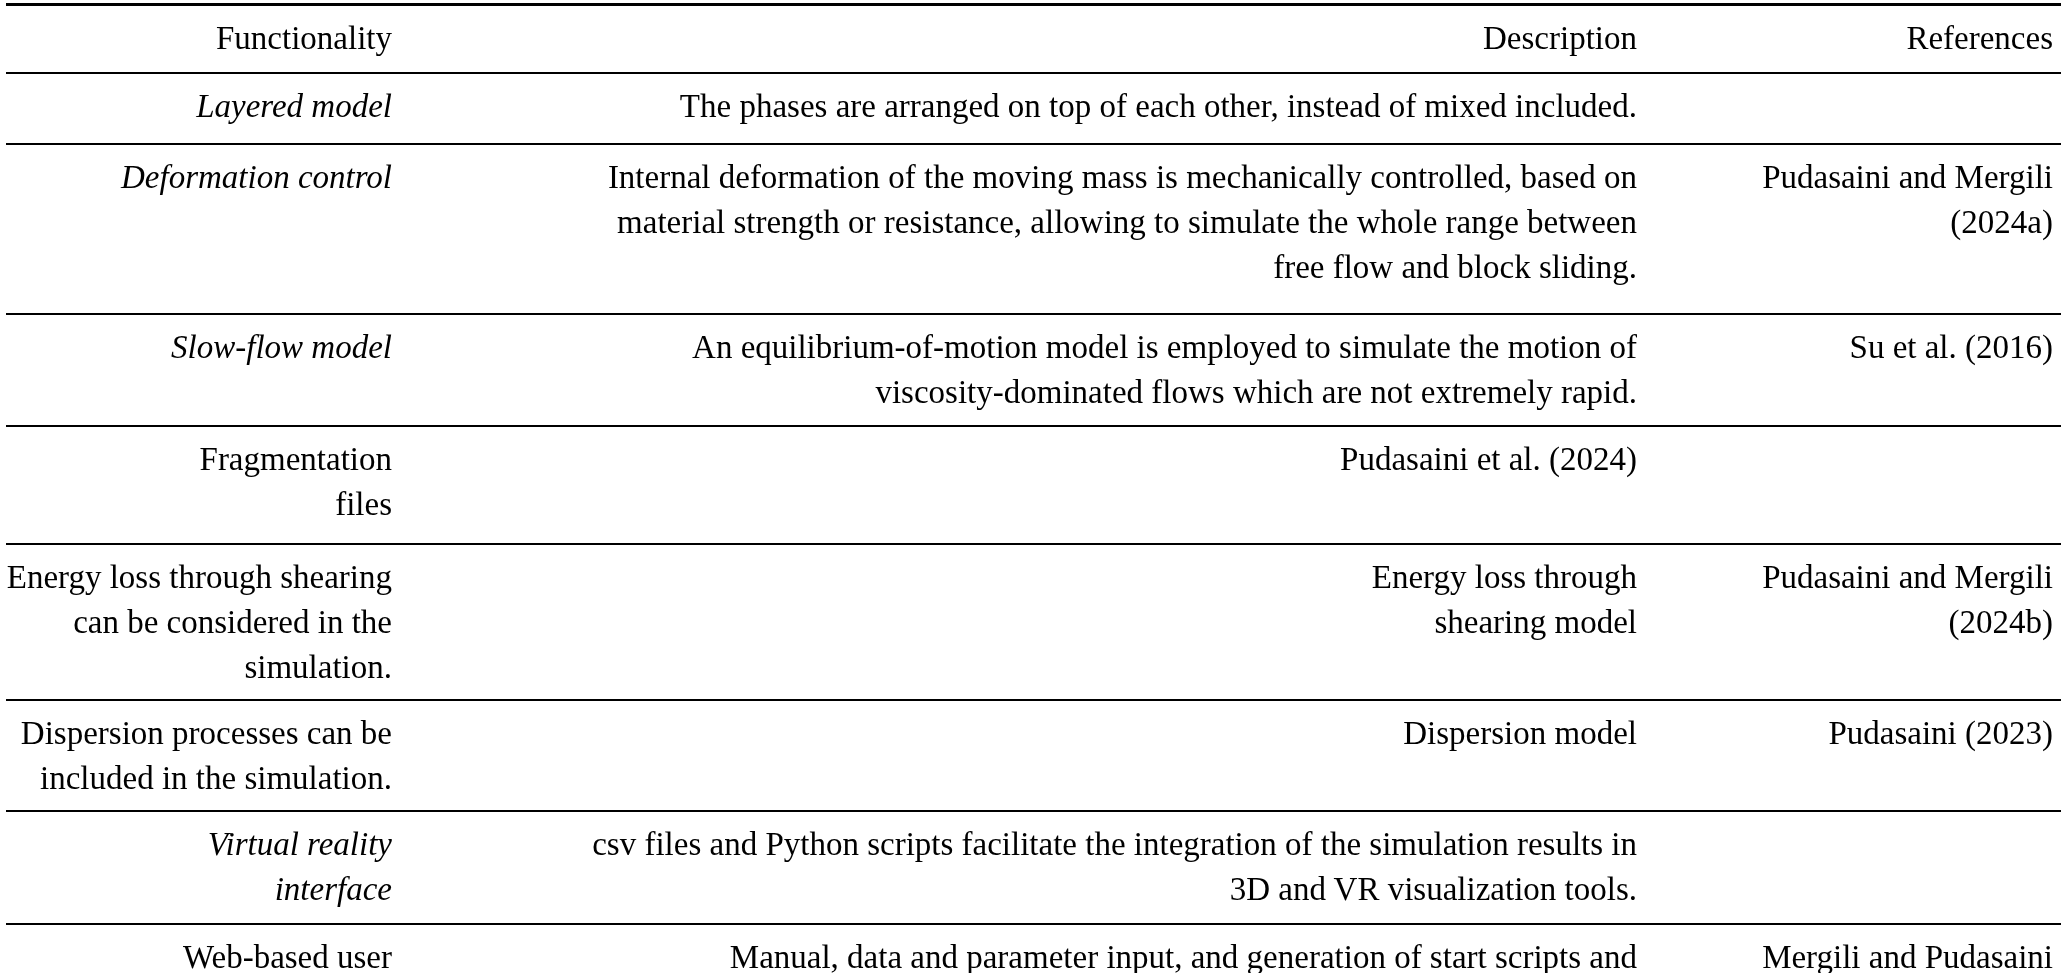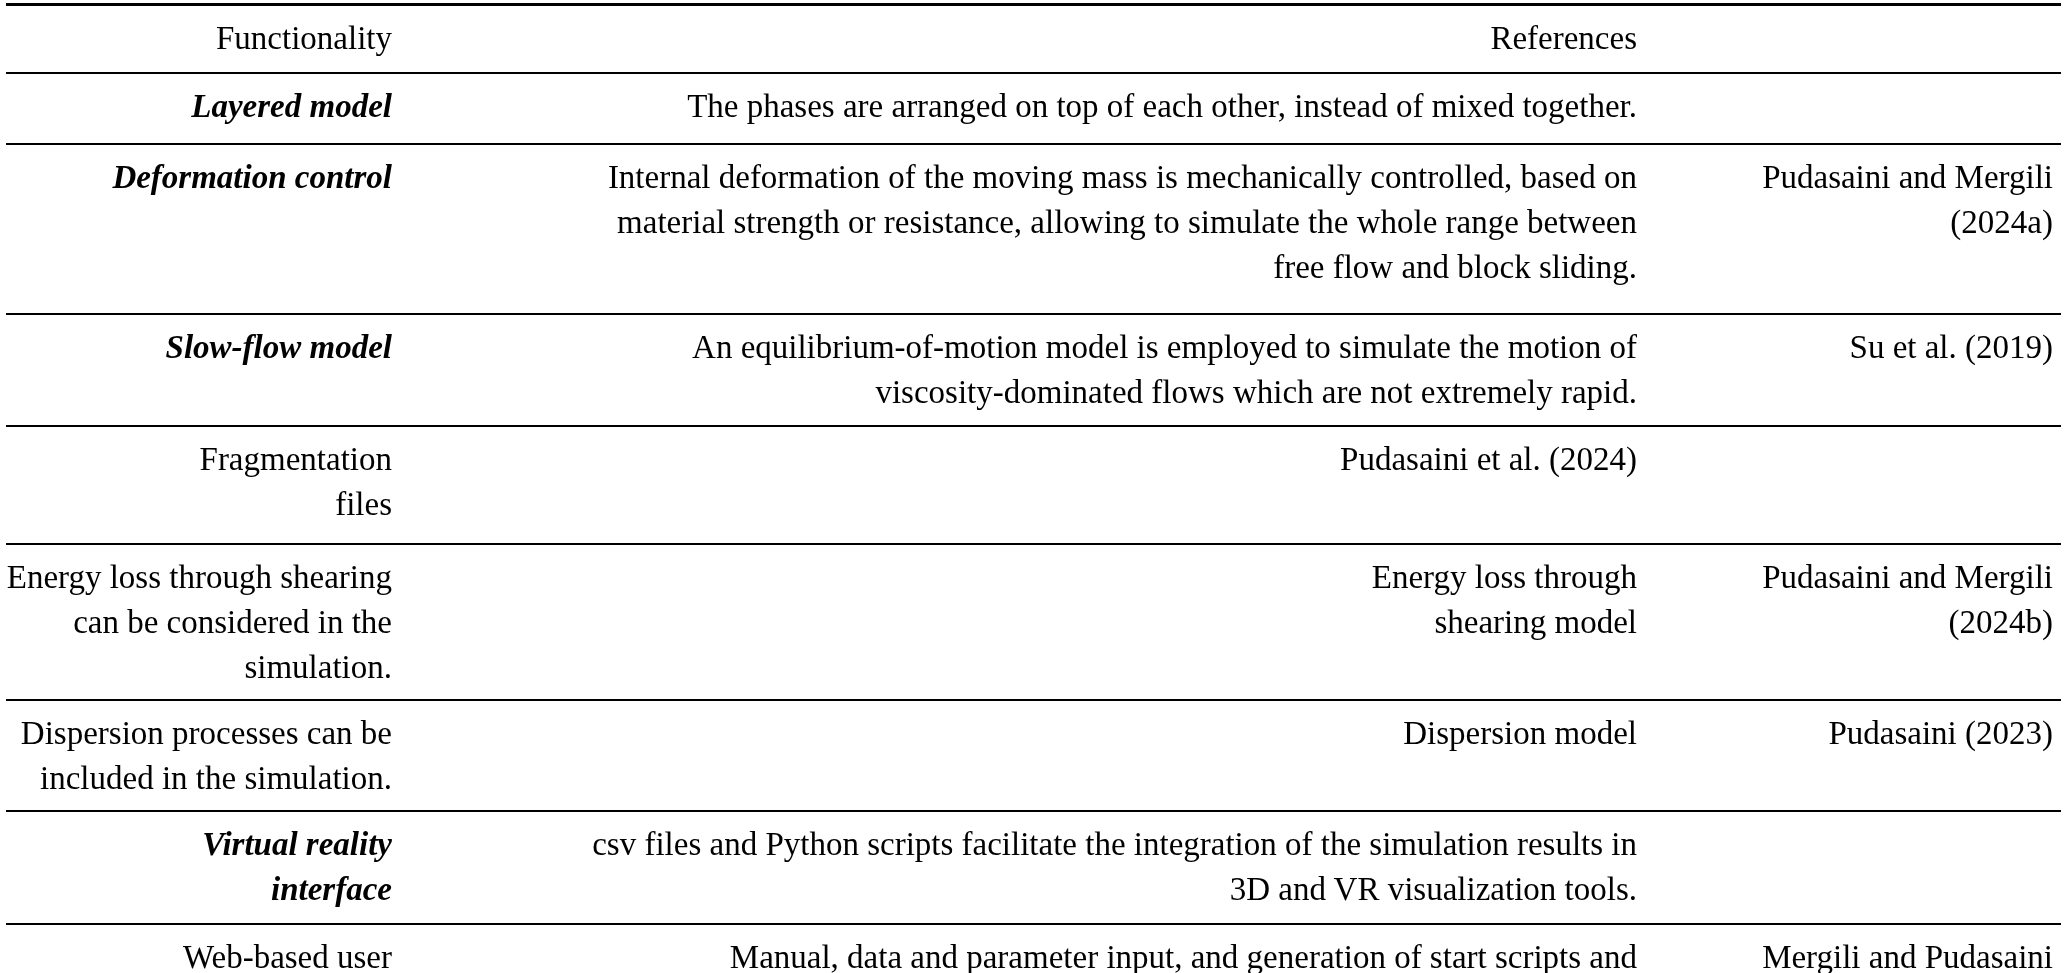--- a/index.html
+++ b/index.html
@@ -38,64 +38,64 @@
     font-size: 33px;
     line-height: 45px;
     padding: 10px 8px 9px 0;
     white-space: pre-line;
   }
   .func {
     padding-left: 20px;
   }
   .italic {
     font-style: italic;
-    font-weight: bold;
   }
   .header-cell {
     font-style: normal;
   }
 </style>
 </head>
 <body>
 
 <div class="table">
 
   <div class="rule rule-thick"></div>
 
   <div class="row" style="min-height:66px">
     <div class="cell func header-cell">Functionality</div>
+    <div class="cell header-cell">Description</div>
     <div class="cell header-cell">References</div>
   </div>
 
   <div class="rule"></div>
 
   <div class="row" style="min-height:69px">
     <div class="cell func italic">Layered model</div>
-    <div class="cell">The phases are arranged on top of each other, instead of mixed together.</div>
+    <div class="cell">The phases are arranged on top of each other, instead of mixed included.</div>
     <div class="cell"></div>
   </div>
 
   <div class="rule"></div>
 
   <div class="row" style="min-height:168px">
     <div class="cell func italic">Deformation control</div>
     <div class="cell">Internal deformation of the moving mass is mechanically controlled, based on
 material strength or resistance, allowing to simulate the whole range between
 free flow and block sliding.</div>
     <div class="cell">Pudasaini and Mergili
 (2024a)</div>
   </div>
 
   <div class="rule"></div>
 
   <div class="row" style="min-height:110px">
     <div class="cell func italic">Slow-flow model</div>
     <div class="cell">An equilibrium-of-motion model is employed to simulate the motion of
 viscosity-dominated flows which are not extremely rapid.</div>
-    <div class="cell">Su et al. (2019)</div>
+    <div class="cell">Su et al. (2016)</div>
   </div>
 
   <div class="rule"></div>
 
   <div class="row" style="min-height:116px">
     <div class="cell func">Fragmentation
 files</div>
     <div class="cell">Pudasaini et al. (2024)</div>
   </div>
 

